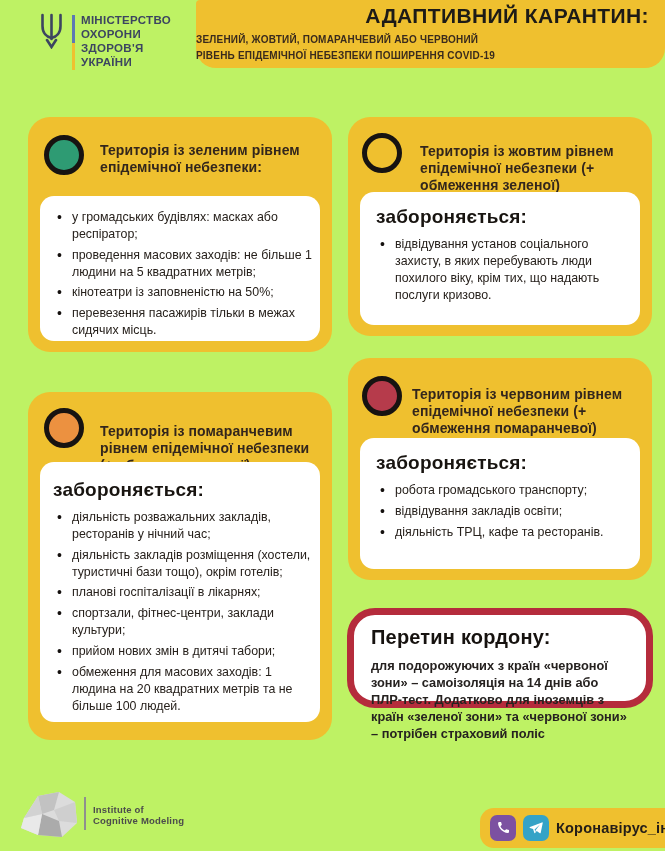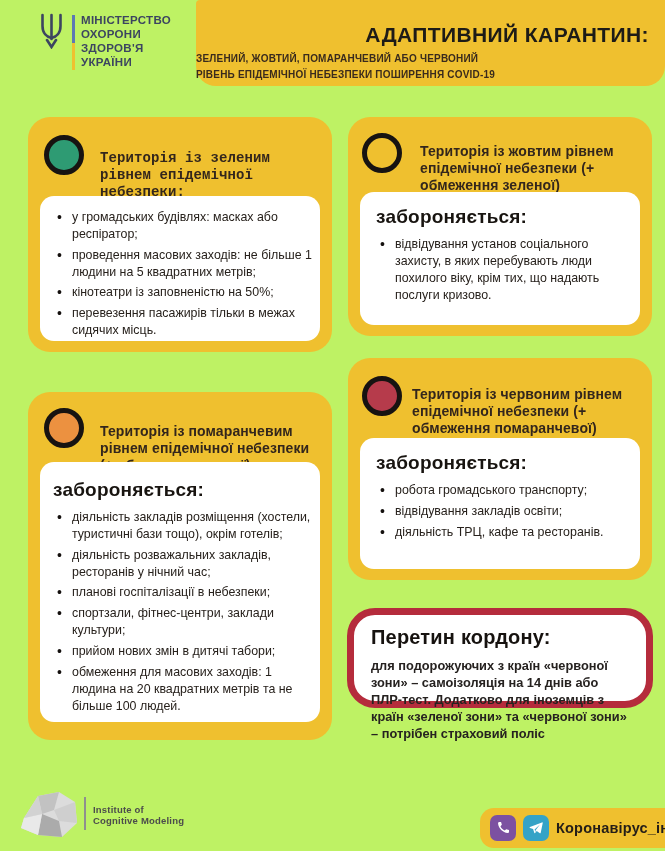--- a/index.html
+++ b/index.html
@@ -13,23 +13,23 @@
   .trident{position:absolute;left:38px;top:13px;}
   .ministry-divider{
     position:absolute;left:72px;top:15px;width:3px;height:55px;
     background:linear-gradient(to bottom,#5b79b4 0 50%,#efc02f 50% 100%);
   }
   .ministry-text{
     position:absolute;left:81px;top:13px;font-size:11.5px;font-weight:700;
     color:#3c4560;line-height:14px;letter-spacing:.3px;white-space:nowrap;
   }
   .banner{
-    position:absolute;left:196px;top:0;right:0;height:86px;
+    position:absolute;left:196px;top:0;right:0;height:68px;
     background:#efc02f;border-radius:4px 0 20px 20px;box-sizing:border-box;
-    padding-top:23px;
+    padding-top:4px;
   }
   .banner-title{
     text-align:right;padding-right:16px;font-size:21px;font-weight:800;
     color:#1d1b17;letter-spacing:.4px;
   }
   .banner-sub{
     margin-top:4px;text-align:left;font-size:10px;font-weight:800;
     color:#3a2b1d;line-height:16px;letter-spacing:.2px;
   }
 
@@ -59,21 +59,21 @@
   .white-box li{
     position:relative;padding-left:19px;font-size:12.4px;line-height:1.36;
     color:#27211c;margin-bottom:4px;
   }
   .white-box li::before{
     content:"\2022";position:absolute;left:4px;top:-1px;font-size:14px;color:#14100e;
   }
 
   .card-green{left:28px;top:117px;width:304px;height:235px;}
   .card-green .dot{left:16px;top:18px;}
-  .card-green .card-title{left:72px;top:21px;width:216px;font-family:Liberation Mono, monospace;}
+  .card-green .card-title{left:72px;top:13px;width:216px;}
   .card-green .white-box{top:79px;bottom:11px;padding:13px 8px 0 13px;}
 
   .card-yellow{left:348px;top:117px;width:304px;height:219px;}
   .card-yellow .dot{left:14px;top:16px;}
   .card-yellow .card-title{left:72px;top:14px;width:226px;}
   .card-yellow .white-box{top:75px;bottom:11px;padding:14px 10px 0 16px;}
 
   .card-orange{left:28px;top:392px;width:304px;height:348px;}
   .card-orange .dot{left:16px;top:16px;}
   .card-orange .card-title{left:72px;top:14px;width:222px;margin-top:17px;}
@@ -183,23 +183,23 @@
         </ul>
     </div>
   </section>
 
   <section class="card card-orange">
     <span class="dot dot-orange"></span>
     <h2 class="card-title">Територія із помаранчевим рівнем епідемічної небезпеки (+ обмеження жовтої)</h2>
     <div class="white-box">
       <h3 class="forbidden">забороняється:</h3>
       <ul>
+          <li>діяльність розважальних закладів, ресторанів у нічний час;</li>
           <li>діяльність закладів розміщення (хостели, туристичні бази тощо), окрім готелів;</li>
-          <li>діяльність розважальних закладів, ресторанів у нічний час;</li>
-          <li>планові госпіталізації в небезпеки;</li>
+          <li>планові госпіталізації в лікарнях;</li>
           <li>спортзали, фітнес-центри, заклади культури;</li>
           <li>прийом нових змін в дитячі табори;</li>
           <li>обмеження для масових заходів: 1 людина на 20 квадратних метрів та не більше 100 людей.</li>
         </ul>
     </div>
   </section>
 
   <section class="border-box">
     <h2>Перетин кордону:</h2>
     <p>для подорожуючих з країн «червоної зони» – самоізоляція на 14 днів або ПЛР-тест. Додатково для іноземців з країн «зеленої зони» та «червоної зони» –  потрібен страховий поліс</p>

